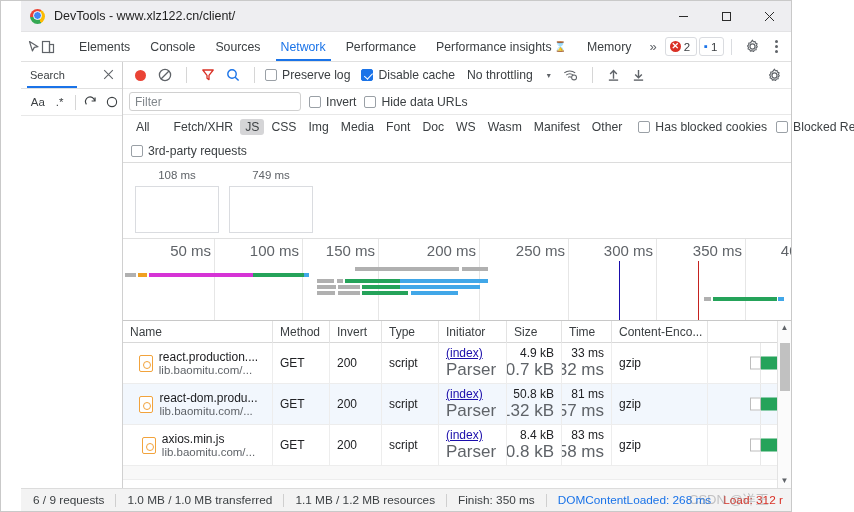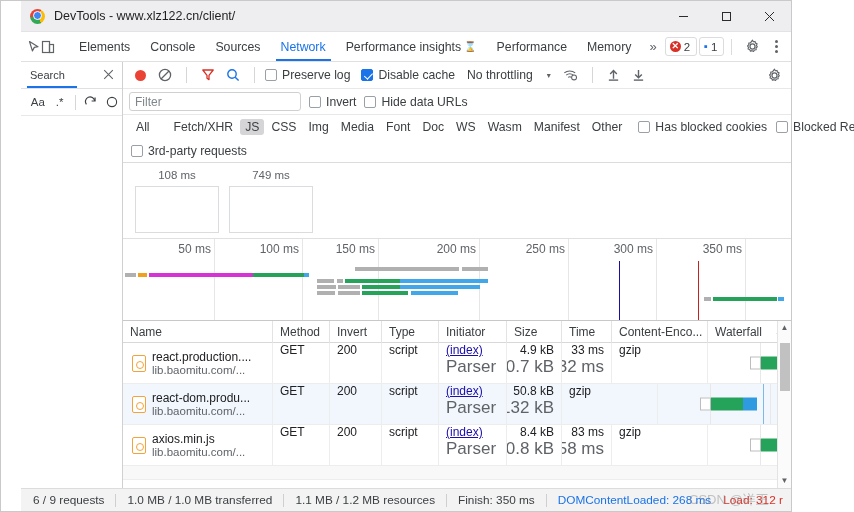--- a/index.html
+++ b/index.html
@@ -245,21 +245,21 @@
   }
   .ov-ruler {
     position: absolute; left: 0; right: 0; top: 0; height: 22px;
   }
   .ov-tick {
     position: absolute; top: 0; height: 82px;
     border-left: 1px solid #e6e6e6;
   }
   .ov-tick span {
     position: absolute; right: 4px; top: 3px;
-    font-size: 12px; color: #5f6368; white-space: nowrap;
+    font-size: 15px; color: #5f6368; white-space: nowrap;
   }
   .ov-bars { position: absolute; left: 0; right: 0; top: 22px; height: 60px; }
   .bar {
     position: absolute; height: 4px; border-radius: 0;
   }
   .evt-line {
     position: absolute; top: 22px; width: 1px; height: 60px;
   }
 
   
@@ -282,21 +282,21 @@
   .sort-caret { margin-left: auto; padding-right: 8px; font-size: 8px; color: #5f6368; }
   .tbody { flex: 1; overflow: hidden; position: relative; }
   .trow {
     height: 41px; display: flex; align-items: stretch;
     border-bottom: 1px solid #ededed;
     font-size: 12px;
   }
   .trow.alt { background: #f2f7fd; }
   .trow.cut { height: 14px; overflow: hidden; }
   .td {
-    display: flex; flex-direction: column; 
+    display: flex; flex-direction: column; justify-content: center;
     padding: 0 7px;
     border-right: 1px solid #ededed;
     overflow: hidden; white-space: nowrap;
     flex: 0 0 auto;
   }
   .td.name { flex-direction: row; align-items: center; gap: 6px; padding-left: 9px; }
   .td.last { border-right: none; flex: 1 1 auto; padding: 0; position: relative; }
   .name-texts { display: flex; flex-direction: column; overflow: hidden; }
   .nm1 { color: #202124; overflow: hidden; text-overflow: ellipsis; }
   .nm2 { color: #5f6368; font-size: 11.5px; overflow: hidden; text-overflow: ellipsis; }
@@ -404,25 +404,25 @@
     <div class="tab">
       <span>Console</span>
     </div>
     <div class="tab">
       <span>Sources</span>
     </div>
     <div class="tab active">
       <span>Network</span>
     </div>
     <div class="tab">
+      <span>Performance</span>
+    </div>
+    <div class="tab">
       <span>Performance insights</span>
       <span class="exp">⌛</span>
-    </div>
-    <div class="tab">
-      <span>Performance</span>
     </div>
     <div class="tab">
       <span>Memory</span>
     </div>
     <div class="chev-more">»</div>
 
     <div class="tabbar-right">
       <div class="badge">
         <span class="dot-err">✕</span>
         <span>2</span>
@@ -654,24 +654,20 @@
       <div class="table-wrap">
         <div class="thead">
           <div class="th" style="width:150px">Name</div>
           <div class="th" style="width:57px">Method</div>
           <div class="th" style="width:52px">Invert</div>
           <div class="th" style="width:57px">Type</div>
           <div class="th" style="width:68px">Initiator</div>
           <div class="th" style="width:55px">Size</div>
           <div class="th" style="width:50px">Time</div>
           <div class="th" style="width:96px">Content-Enco...</div>
-          <div class="th last">
-            <span>Waterfall</span>
-            <span class="sort-caret">▲</span>
-          </div>
         </div>
 
         <div class="tbody" id="tbody">
             <div class="trow">
               <div class="td name" style="width: 150px;">
                 <span class="js-icon"></span>
                 <span class="name-texts">
                   <span class="nm1">react.production....</span>
                   <span class="nm2">lib.baomitu.com/...</span>
                 </span>
@@ -715,20 +711,24 @@
               <div class="td" style="width: 57px;">GET</div>
               <div class="td" style="width: 52px;">200</div>
               <div class="td" style="width: 57px;">script</div>
               <div class="td" style="width: 68px;">
                 <span class="lnk">(index)</span>
                 <span class="sub">Parser</span>
               </div>
               <div class="td c-right" style="width: 55px;">
                 <span>50.8 kB</span>
                 <span class="sub">132 kB</span>
+              </div>
+              <div class="td c-right" style="width: 50px;">
+                <span>81 ms</span>
+                <span class="sub">57 ms</span>
               </div>
               <div class="td" style="width: 96px;">gzip</div>
               <div class="td last">
                 <div class="wf-cell">
                   <div class="wf-grid" style="left: 52px;"></div>
                   <div class="wf-grid" style="left: 112px;"></div>
                   <div class="wf-evt" style="left: 105px; background: rgb(126, 184, 232);"></div>
                   <div class="wf-evt" style="left: 122px; background: rgb(224, 139, 136);"></div>
                   <div class="wf-bar wf-wait" style="left: 42px; width: 11px;"></div>
                   <div class="wf-bar wf-green" style="left: 53px; width: 32px;"></div>

